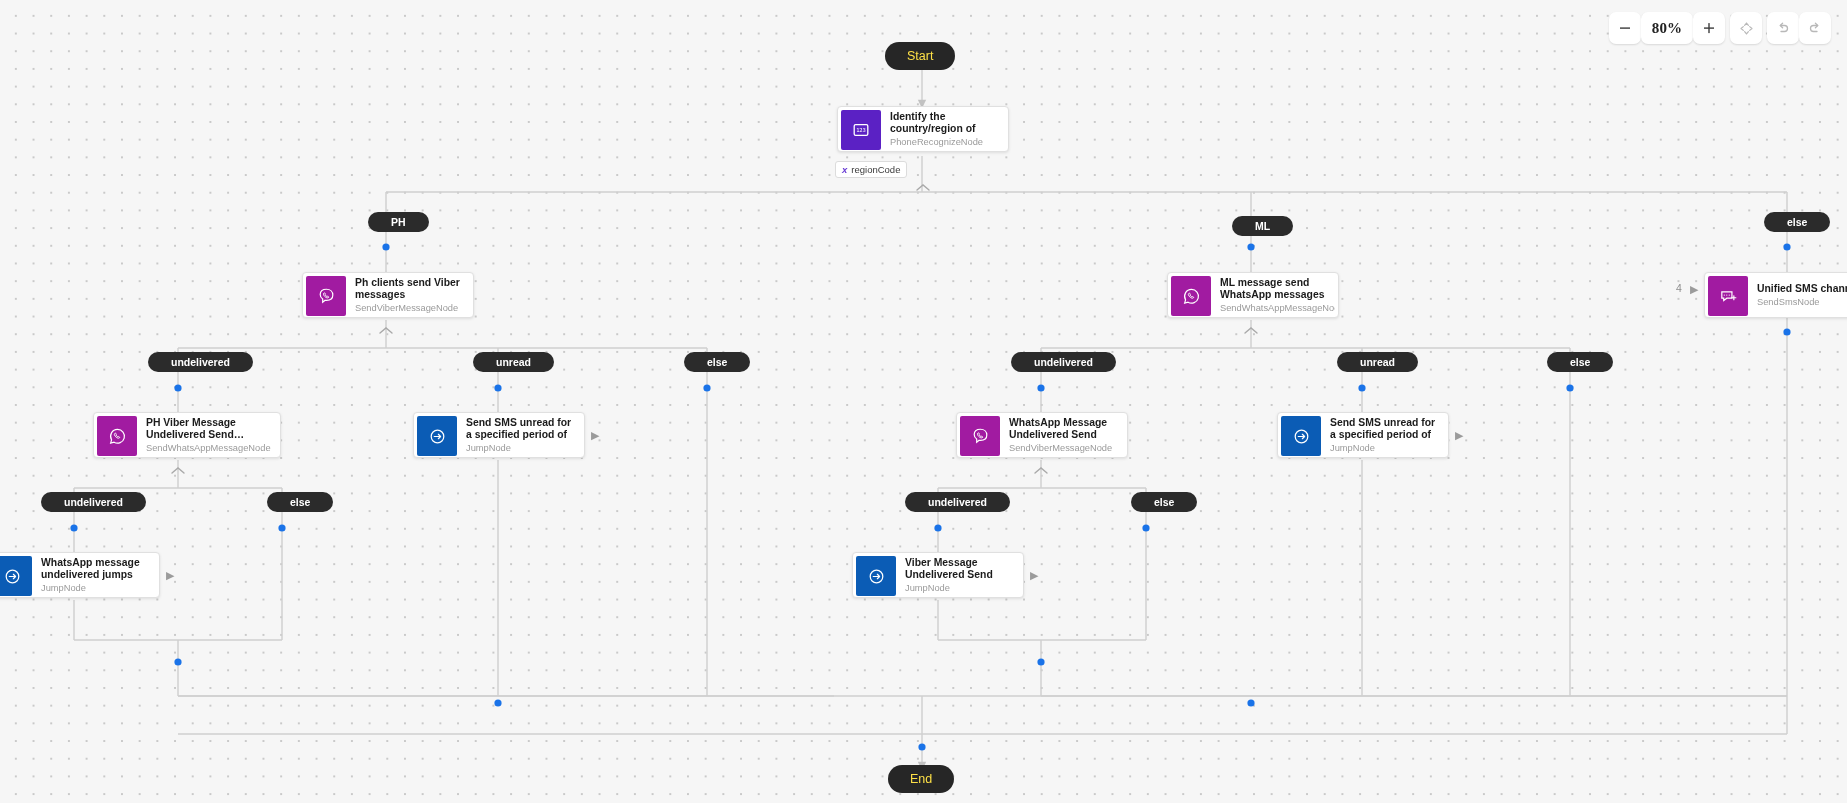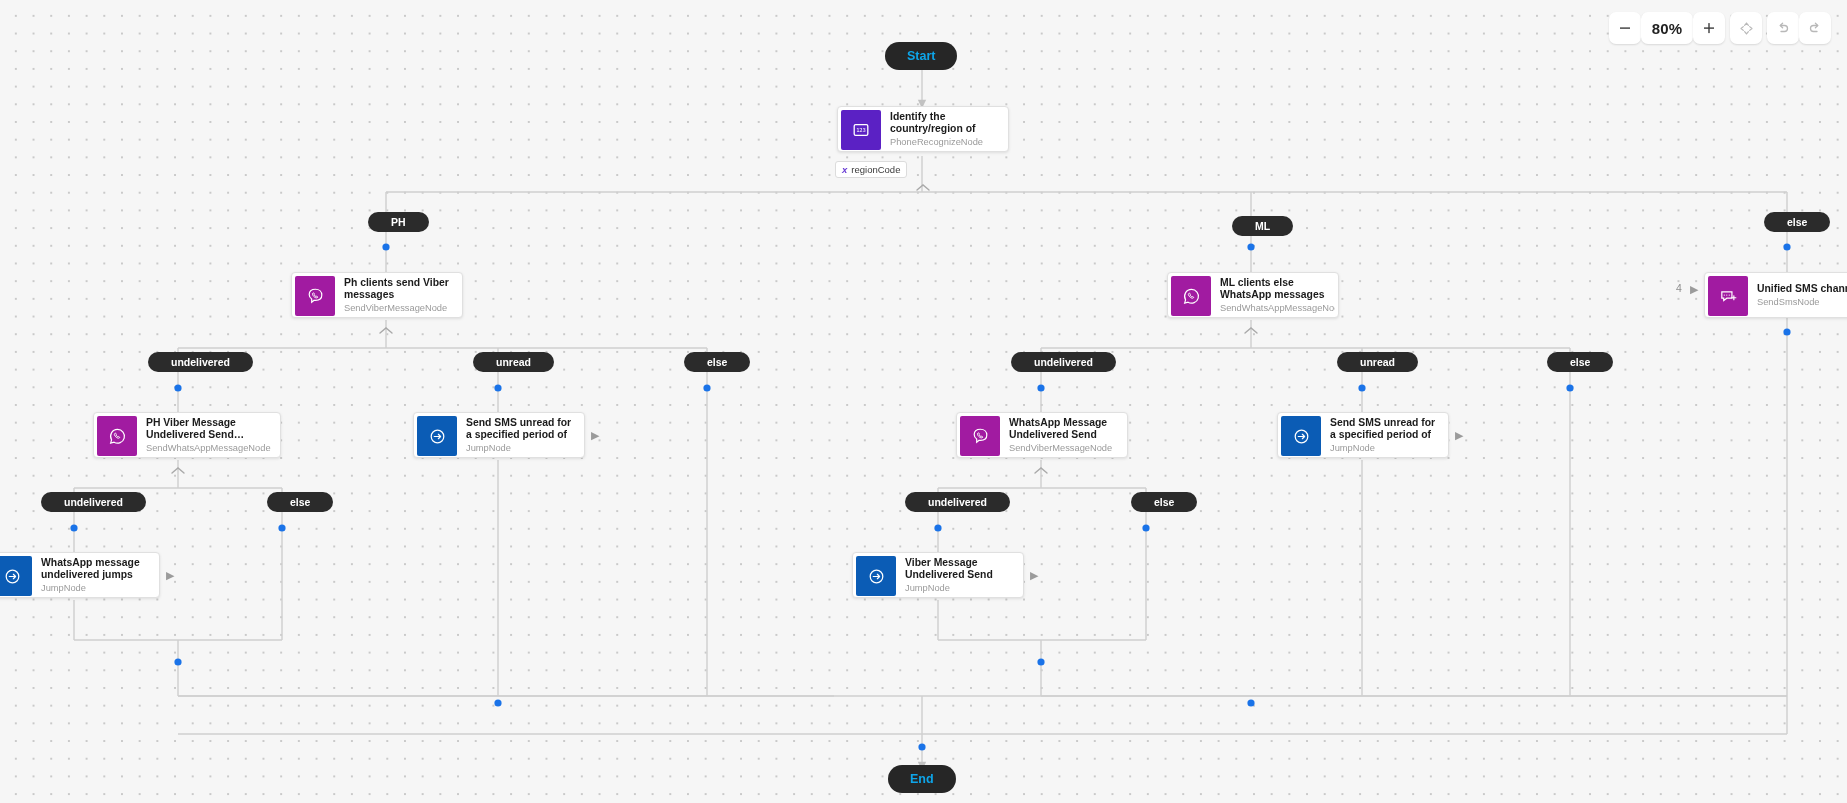--- a/index.html
+++ b/index.html
@@ -18,20 +18,21 @@
     background-position: 7px 7px;
   }
   
   #edges { position: absolute; inset: 0; width: 1847px; height: 803px; }
 
   
   #toolbar {
     position: absolute; top: 12px; right: 16px;
     display: flex; align-items: center; gap: 0;
     z-index: 40;
+    font-family: Liberation Serif, serif;
   }
   .tb-btn {
     width: 32px; height: 32px;
     background: #ffffff;
     border: none; border-radius: 7px;
     box-shadow: 0 1px 2px rgba(0,0,0,.12);
     display: flex; align-items: center; justify-content: center;
     color: #3c3c3c; cursor: pointer;
   }
   .tb-btn.muted { color: #b8b8b8; }
@@ -42,25 +43,25 @@
     display: flex; align-items: center; justify-content: center;
     font-size: 15px; font-weight: 700; color: #222;
     letter-spacing: .2px; cursor: pointer;
   }
   .tb-gap { width: 5px; }
 
   
   .terminal {
     position: absolute;
     background: #262626;
-    color: #0ea5e9;
+    color: #fde047;
     border-radius: 16px;
     height: 28px;
     display: flex; align-items: center; justify-content: center;
-    font-size: 12.5px; font-weight: 700;
+    font-size: 12.5px; font-weight: 400;
     padding: 0 22px;
     z-index: 20;
     cursor: pointer;
   }
 
   
   .chip {
     position: absolute;
     background: #2b2b2b;
     color: #ffffff;
@@ -313,21 +314,21 @@
   <div class="chev" style="left:915px; top:178px;">
     <svg width="16" height="9" viewBox="0 0 16 9" fill="none" stroke="currentColor" stroke-width="1.4" stroke-linecap="round">
         <path d="M2 7 L8 2 L14 7"></path>
       </svg>
   </div>
 
   <div class="chip" style="left:368px; top:212px;">PH</div>
   <div class="chip" style="left:1232px; top:216px;">ML</div>
   <div class="chip" style="left:1764px; top:212px;">else</div>
 
-  <div class="node" style="left:291px; top:272px; width:172px;">
+  <div class="node" style="left:302px; top:272px; width:172px;">
     <div class="ico ico-magenta">
       <svg width="21" height="21" viewBox="0 0 22 22" fill="none" stroke="#fff" stroke-width="1.25">
         <path d="M11 3.4c-4 0-6.6 2.2-6.6 5.6 0 2.3 1.2 3.9 2.6 4.7v3.3l2.6-2.1c.5.1 1 .1 1.4.1 4 0 6.6-2.2 6.6-5.6S15 3.4 11 3.4z"></path>
         <path d="M8.7 7.3c.5-.3 1 .5 1.2.9.2.4-.4.6-.3 1 .2.7 1.1 1.6 1.8 1.8.4.1.6-.5 1-.3.4.2 1.2.7.9 1.2-.4.6-1.4.7-2.1.4-1.4-.5-2.8-1.9-3.3-3.3-.2-.7-.1-1.4.5-1.7z" stroke-width="1"></path>
       </svg>
     </div>
     <div class="txt">
       <div class="title two">Ph clients send Viber messages</div>
       <div class="subtitle">SendViberMessageNode</div>
     </div>
@@ -339,21 +340,21 @@
   </div>
 
   <div class="node" style="left:1167px; top:272px; width:172px;">
     <div class="ico ico-magenta">
       <svg width="21" height="21" viewBox="0 0 22 22" fill="none" stroke="#fff" stroke-width="1.25">
         <path d="M11 3.6a7.2 7.2 0 0 0-6.2 10.9l-1 3.5 3.6-1a7.2 7.2 0 1 0 3.6-13.4z"></path>
         <path d="M8.6 7.6c.5-.3 1 .5 1.2.9.2.4-.4.6-.3 1 .2.7 1.1 1.6 1.8 1.8.4.1.6-.5 1-.3.4.2 1.2.7.9 1.2-.4.6-1.4.7-2.1.4-1.4-.5-2.8-1.9-3.3-3.3-.2-.7-.1-1.4.8-1.7z" stroke-width="1"></path>
       </svg>
     </div>
     <div class="txt">
-      <div class="title two">ML clients else WhatsApp messages</div>
+      <div class="title two">ML message send WhatsApp messages</div>
       <div class="subtitle">SendWhatsAppMessageNode</div>
     </div>
   </div>
   <div class="chev" style="left:1243px; top:321px;">
     <svg width="16" height="9" viewBox="0 0 16 9" fill="none" stroke="currentColor" stroke-width="1.4" stroke-linecap="round">
         <path d="M2 7 L8 2 L14 7"></path>
       </svg>
   </div>
 
   <div class="counter" style="left:1676px; top:282px;">4</div>

